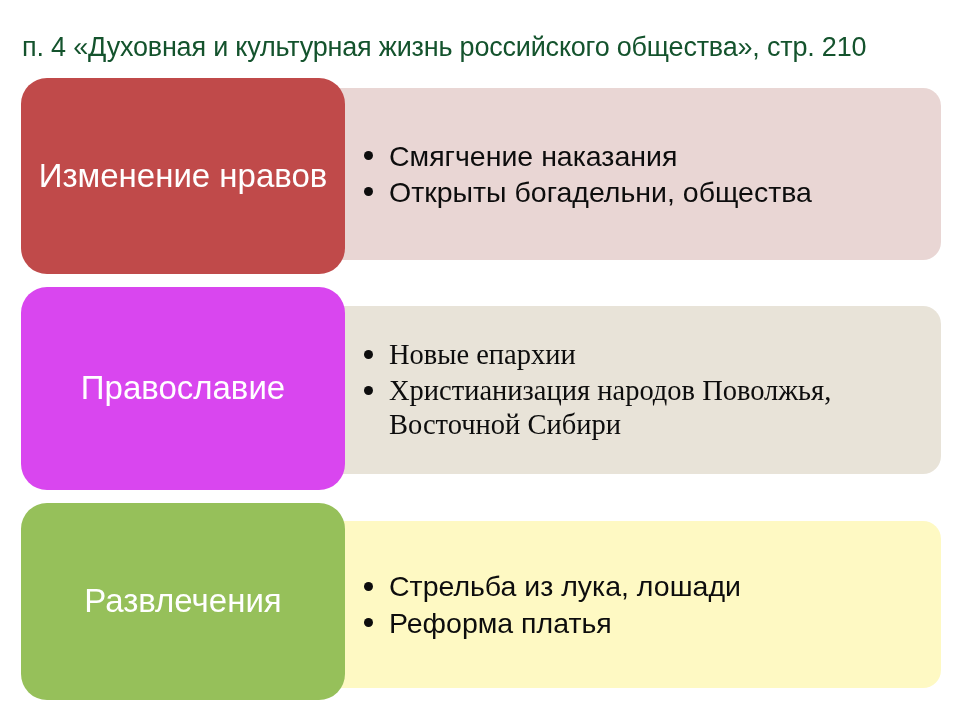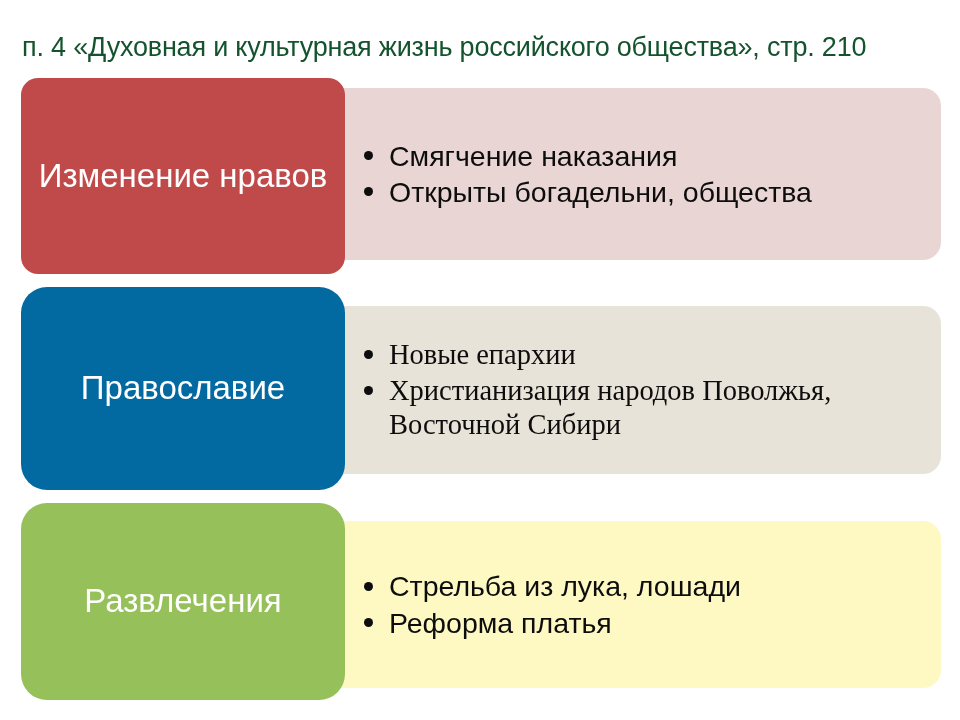--- a/index.html
+++ b/index.html
@@ -98,21 +98,21 @@
     top: 0.43em;
     width: 9px;
     height: 9px;
     border-radius: 50%;
     background: #0d0d0d;
   }
 
   
   #row-1 { top: 0; }
   #row-1 .row-panel { top: 88px; height: 172px; }
-  #row-1 .row-chip  { top: 78px; height: 196px; border-radius: 17px; }
+  #row-1 .row-chip  { top: 78px; height: 196px; }
 
   
   #row-2 { top: 0; }
   #row-2 .row-panel { top: 306px; height: 168px; font-family: Liberation Serif, serif; }
   #row-2 .row-chip  { top: 287px; height: 203px; }
 
   
   #row-3 { top: 0; }
   #row-3 .row-panel { top: 521px; height: 167px; }
   #row-3 .row-chip  { top: 503px; height: 197px; justify-content: center; }
@@ -148,21 +148,21 @@
         <li>
           <span class="bullet-dot"></span>
           <span>Новые епархии</span>
         </li>
         <li>
           <span class="bullet-dot"></span>
           <span>Христианизация народов Поволжья, Восточной Сибири</span>
         </li>
       </ul>
     </div>
-    <div class="row-chip" style="background: #0369a1;">
+    <div class="row-chip" style="background: #d946ef;">
       <span>Православие</span>
     </div>
   </div>
 
   <div class="row" id="row-3">
     <div class="row-panel" style="background: #fef9c3;">
       <ul class="bullets">
         <li>
           <span class="bullet-dot"></span>
           <span>Стрельба из лука, лошади</span>

